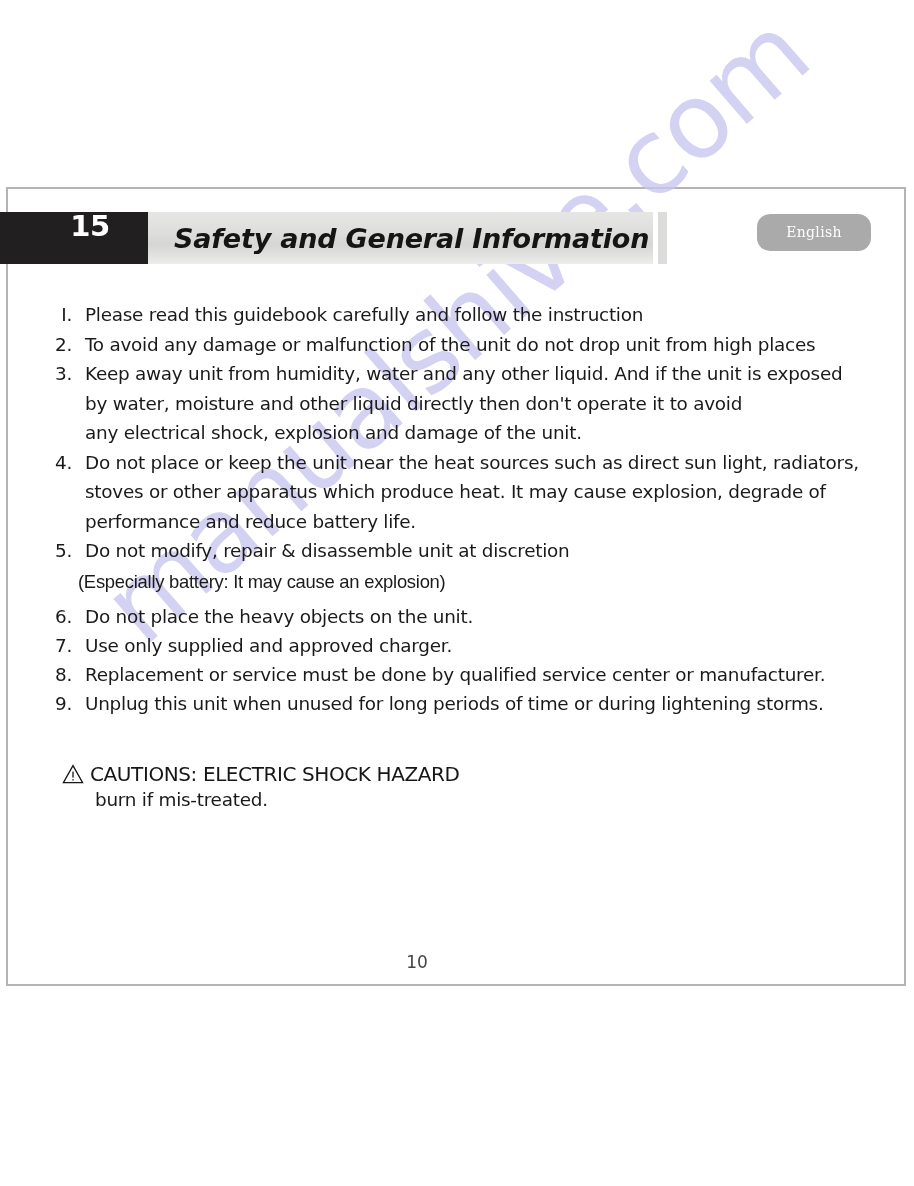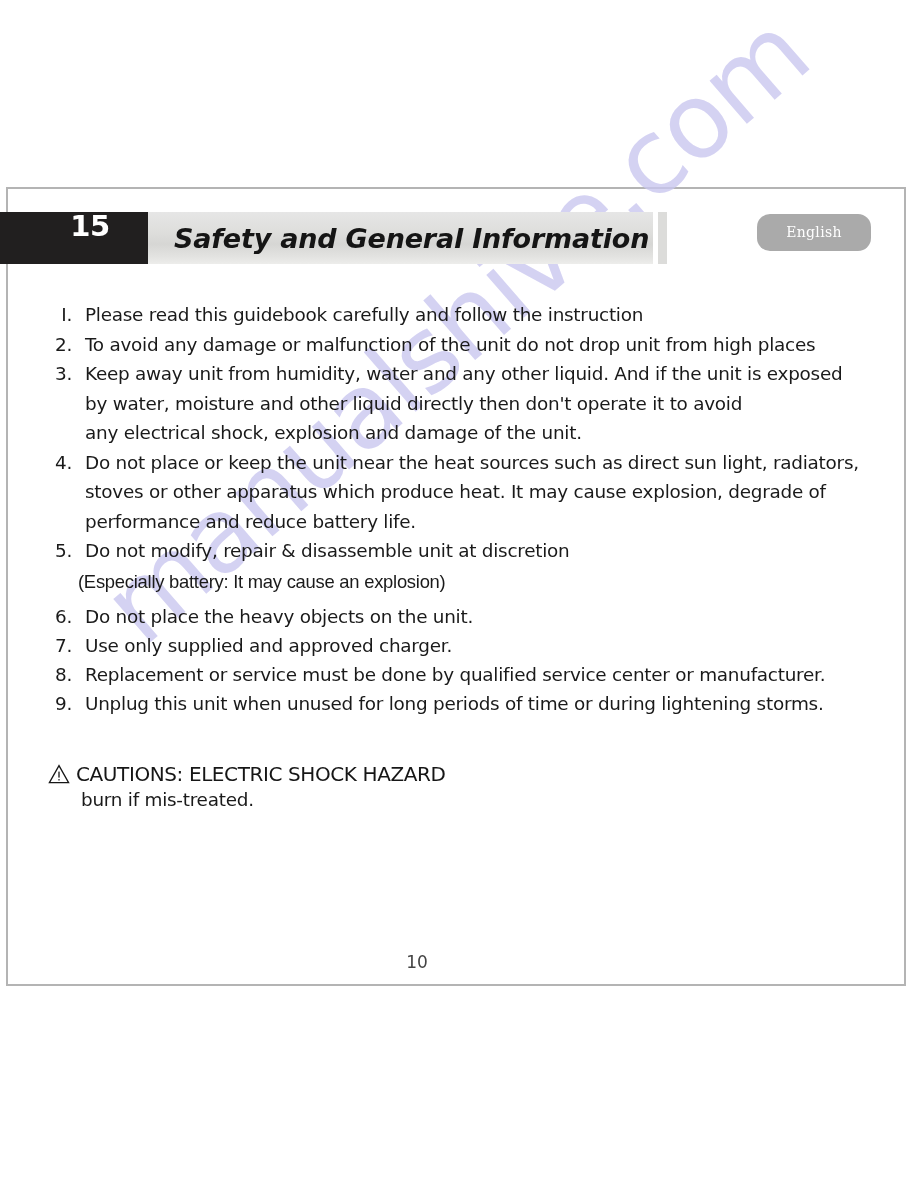--- a/index.html
+++ b/index.html
@@ -182,21 +182,21 @@
     font-size: 18.4px;
     color: #1a1a1a;
     letter-spacing: -0.25px;
     line-height: 31px;
     white-space: nowrap;
   }
 
   
   #caution-block {
     margin-top: 44px;
-    padding-left: 48px;
+    padding-left: 62px;
   }
   #caution-heading {
     display: flex;
     align-items: center;
     gap: 6px;
   }
   #caution-heading .warn-icon {
     flex: none;
     width: 22px;
     height: 20px;

